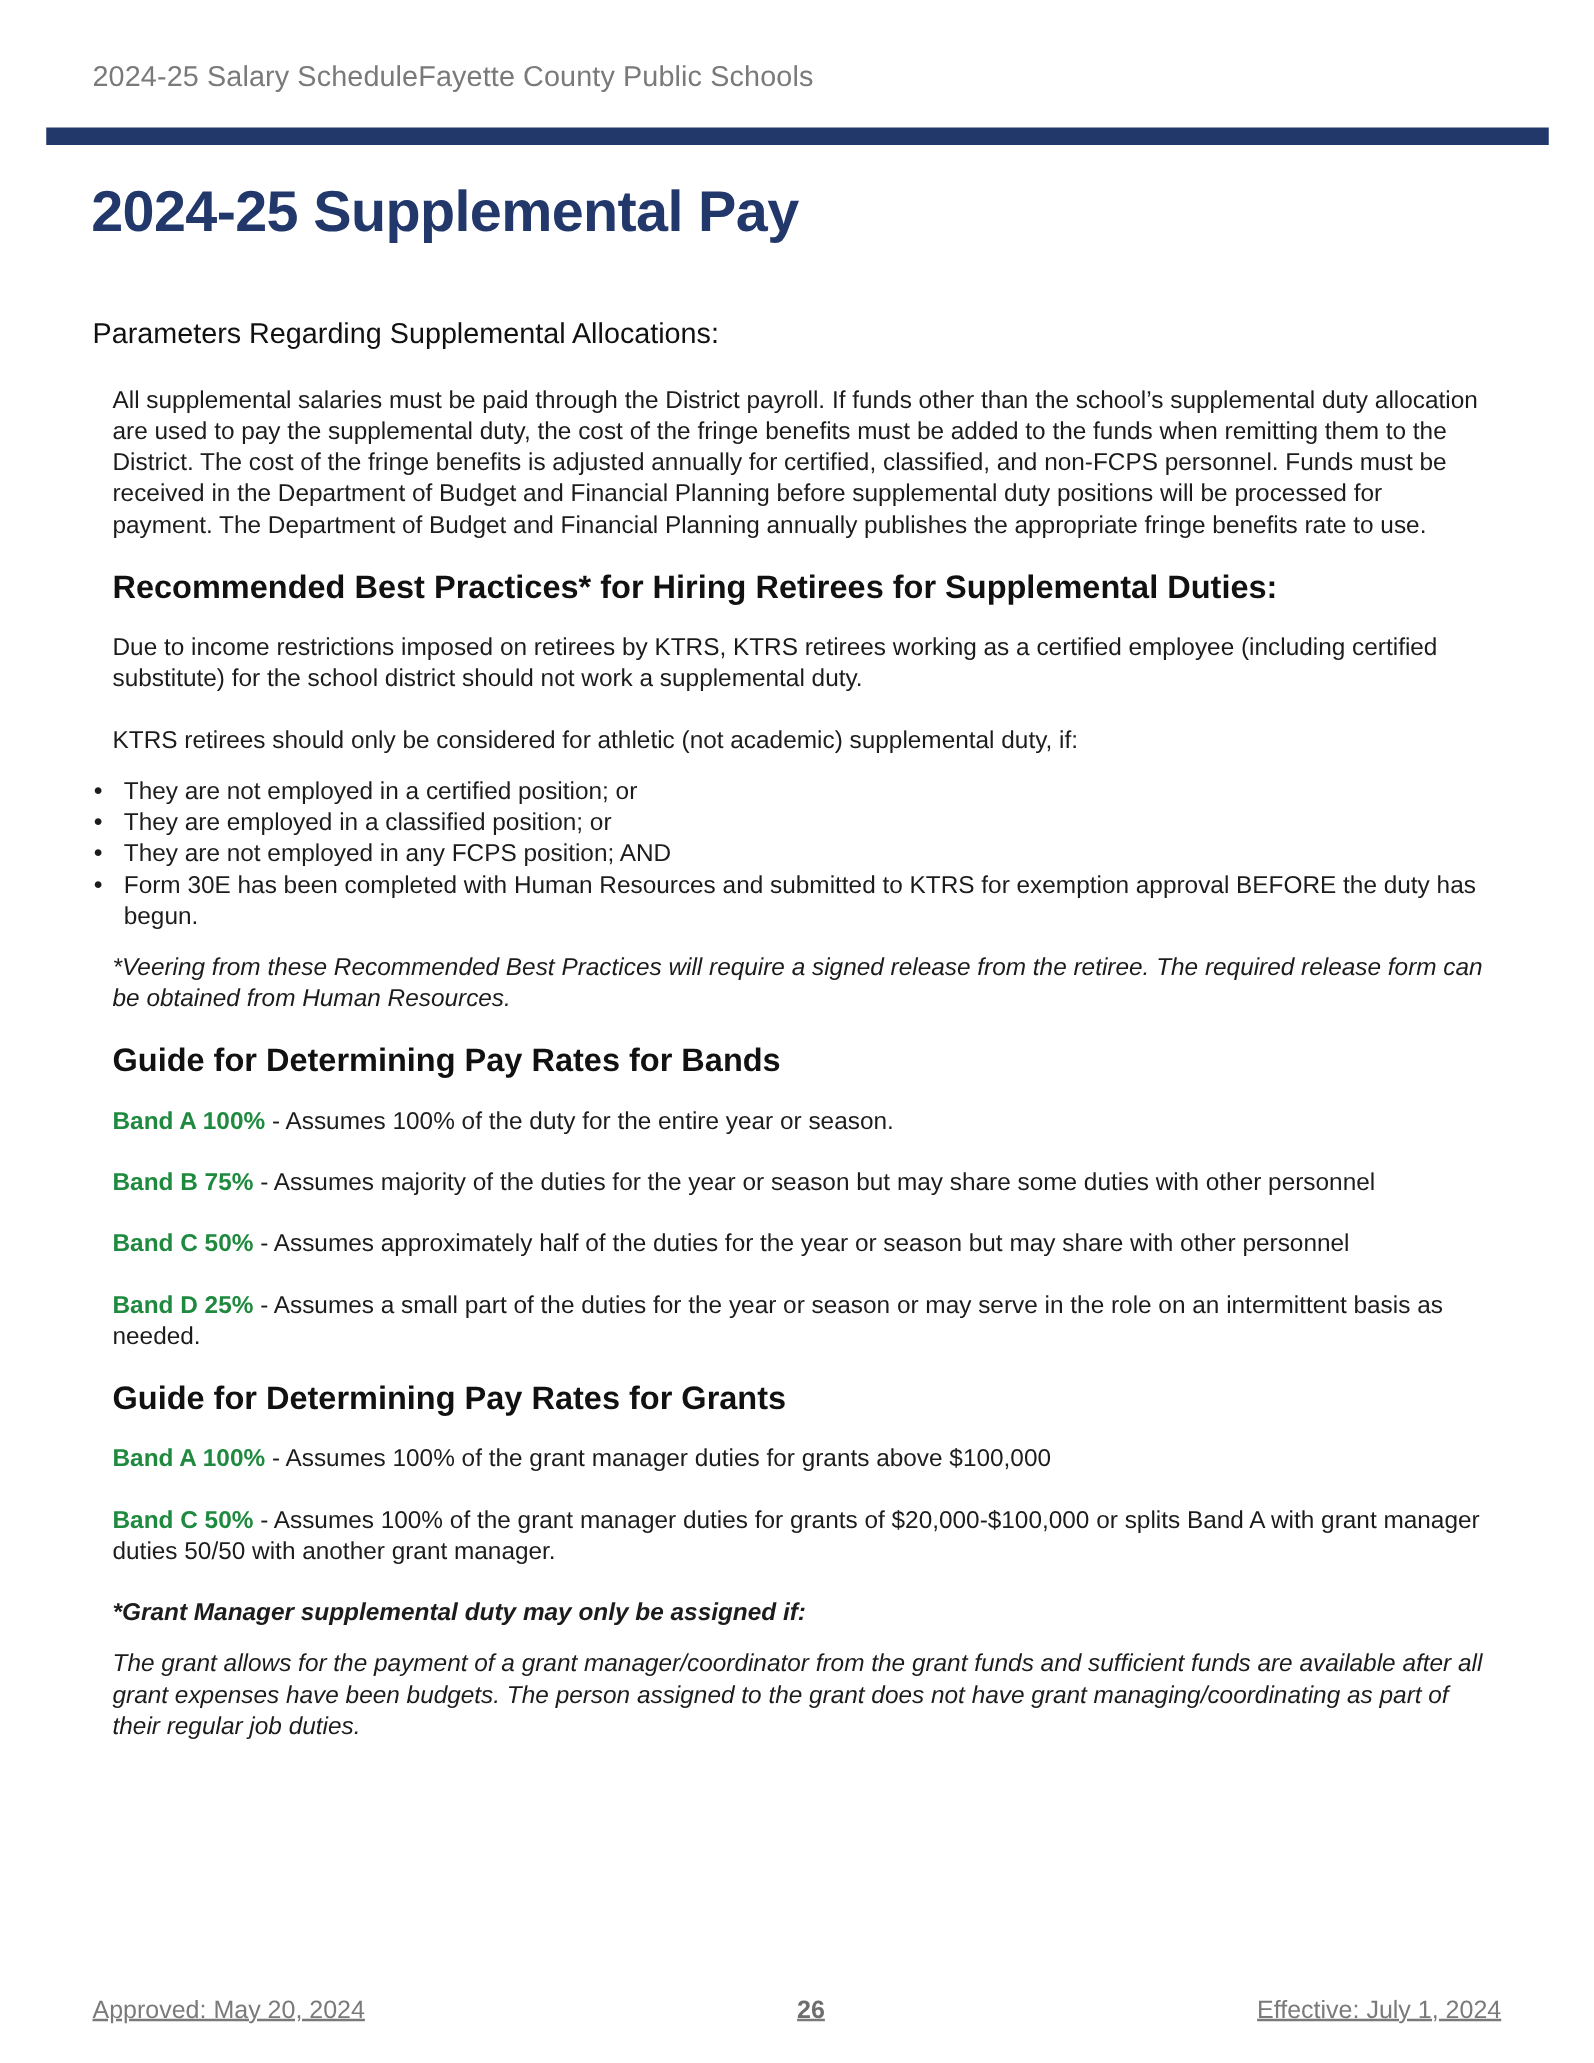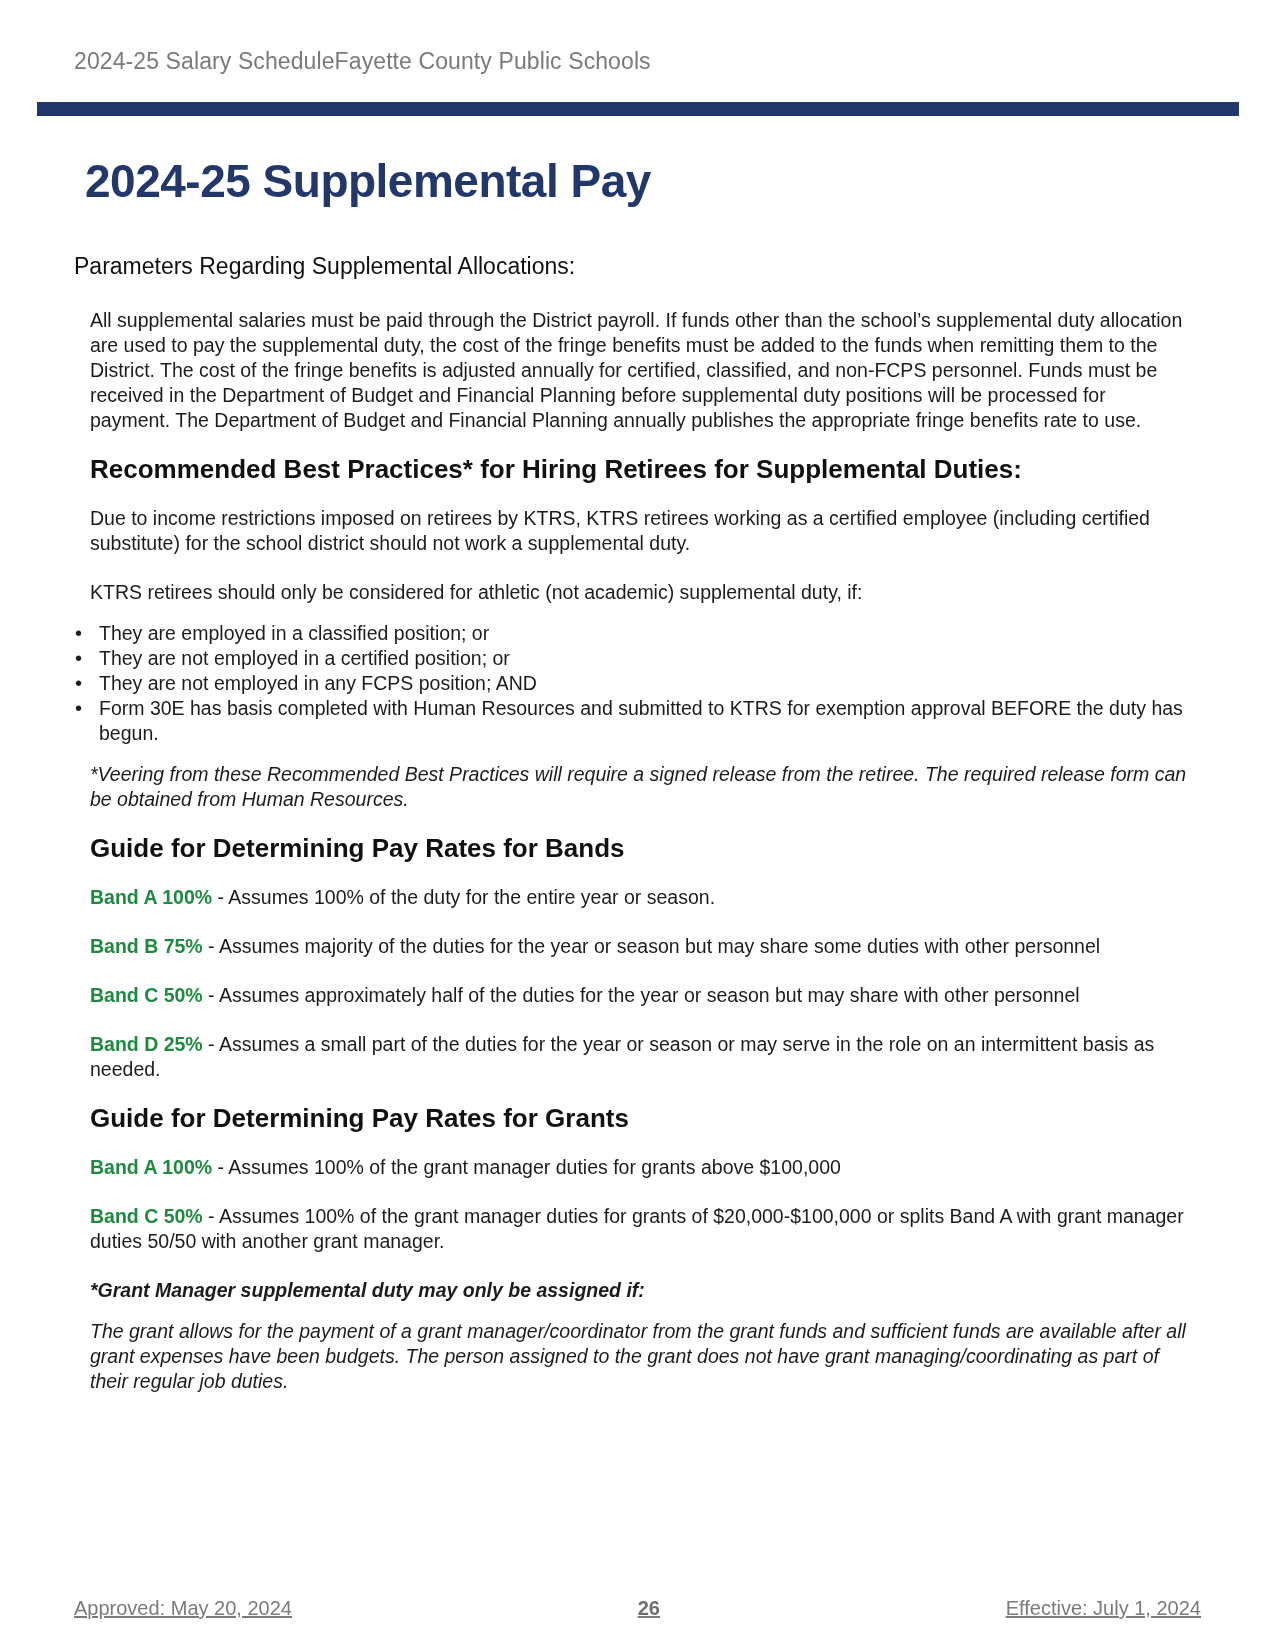--- a/index.html
+++ b/index.html
@@ -10,21 +10,21 @@
     .running-header {
       position: absolute; top: 48px; left: 74px; right: 74px;
       display: flex; justify-content: flex-start;
       font-size: 23px; color: #7a7a7a; letter-spacing: 0.1px;
     }
     .rule-bar {
       position: absolute; top: 102px; left: 37px; width: 1202px; height: 14px;
       background: #22386b;
     }
     .page-title {
-      position: absolute; top: 142px; left: 73px; margin: 12px;
+      position: absolute; top: 142px; left: 73px; margin: 0;
       font-size: 46px; font-weight: bold; color: #22386b; letter-spacing: -0.5px;
     }
     .content {
       position: absolute; top: 250px; left: 74px; width: 1130px;
       font-size: 19.5px; line-height: 25px; color: #1c1c1c;
     }
     .section-heading {
       margin: 0 0 26px 0; font-size: 23px; line-height: 32px; font-weight: normal; color: #111;
     }
     p { margin: 16px; }
@@ -61,24 +61,24 @@
 
 <div class="content">
 
   <h2 class="section-heading">Parameters Regarding Supplemental Allocations:</h2>
   <p class="para">All supplemental salaries must be paid through the District payroll. If funds other than the school’s supplemental duty allocation are used to pay the supplemental duty, the cost of the fringe benefits must be added to the funds when remitting them to the District. The cost of the fringe benefits is adjusted annually for certified, classified, and non-FCPS personnel. Funds must be received in the Department of Budget and Financial Planning before supplemental duty positions will be processed for payment. The Department of Budget and Financial Planning annually publishes the appropriate fringe benefits rate to use.</p>
 
   <p class="subheading">Recommended Best Practices* for Hiring Retirees for Supplemental Duties:</p>
   <p class="para">Due to income restrictions imposed on retirees by KTRS, KTRS retirees working as a certified employee (including certified substitute) for the school district should not work a supplemental duty.</p>
   <p>KTRS retirees should only be considered for athletic (not academic) supplemental duty, if:</p>
   <ul class="bullets">
+    <li>They are not employed in a certified position; or</li>
     <li>They are employed in a classified position; or</li>
-    <li>They are not employed in a certified position; or</li>
     <li>They are not employed in any FCPS position; AND</li>
-    <li>Form 30E has basis completed with Human Resources and submitted to KTRS for exemption approval BEFORE the duty has begun.</li>
+    <li>Form 30E has been completed with Human Resources and submitted to KTRS for exemption approval BEFORE the duty has begun.</li>
   </ul>
   <p class="note">*Veering from these Recommended Best Practices will require a signed release from the retiree. The required release form can be obtained from Human Resources.</p>
 
   <p class="subheading">Guide for Determining Pay Rates for Bands</p>
   <p class="band">
     <span class="band-label">Band A 100%</span><span> - Assumes 100% of the duty for the entire year or season.</span>
   </p>
   <p class="band">
     <span class="band-label">Band B 75%</span><span> - Assumes majority of the duties for the year or season but may share some duties with other personnel</span>
   </p>

